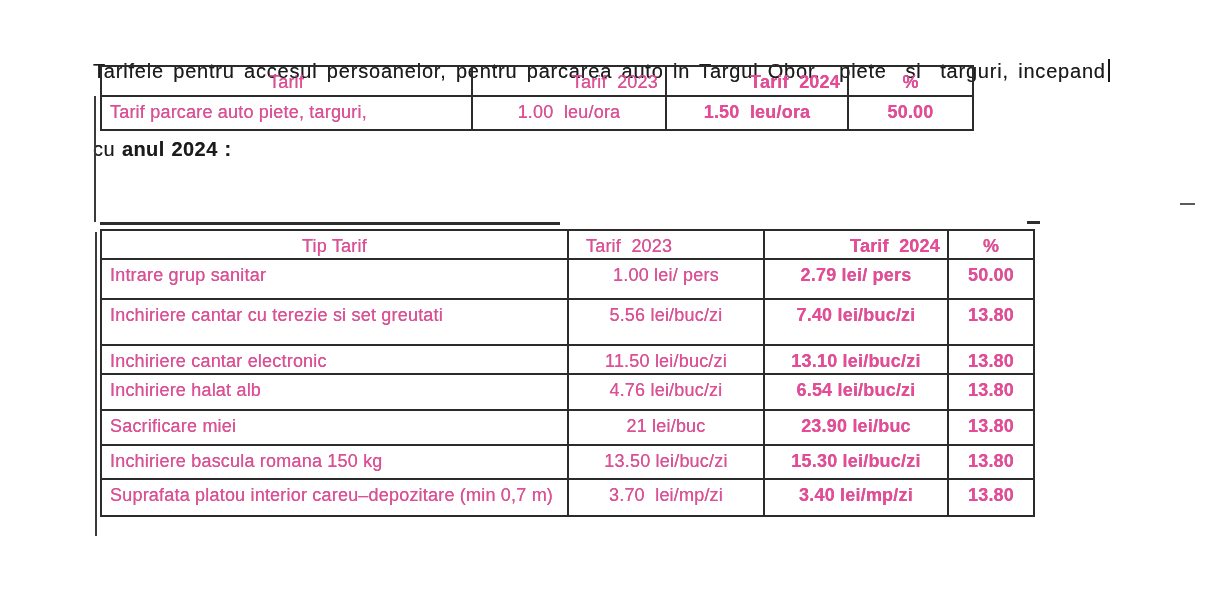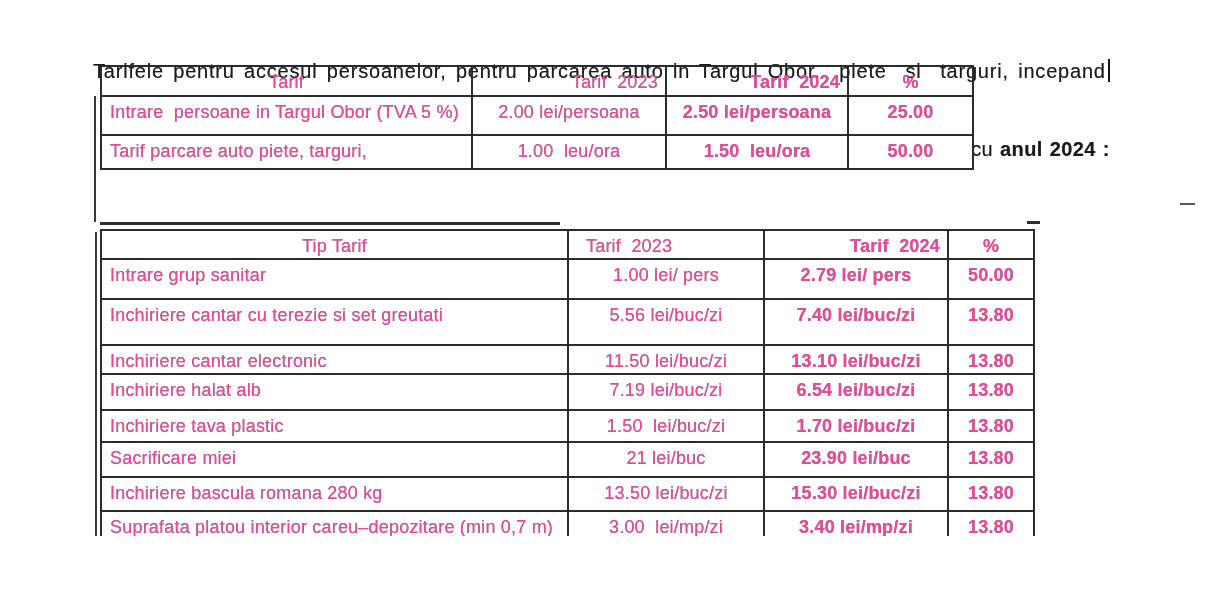--- a/index.html
+++ b/index.html
@@ -3,21 +3,21 @@
 <meta charset="utf-8">
 <style>
   html,body { margin:0; padding:0; background:#ffffff; }
   .page {
     position:relative; width:1215px; height:536px; background:#ffffff;
     font-family:Liberation Sans, sans-serif; color:#1b1b1b; overflow:hidden;
     text-shadow:0 0 .4px rgba(20,20,20,.55);
   }
   
   .title { position:absolute; left:93px; top:6px; white-space:pre; font-size:20px; line-height:26px; letter-spacing:.8px; word-spacing:3px; }
-  .title .line2 { letter-spacing:.4px; word-spacing:1px;text-align:right; }
+  .title .line2 { letter-spacing:.4px; word-spacing:1px; }
   .fw700 { font-weight:700; }
   .cursor { display:inline-block; width:2px; height:23px; background:#161616; vertical-align:-4px; margin-left:2px; }
 
   
   table.t { position:absolute; border-collapse:collapse; table-layout:fixed; font-size:18px; letter-spacing:.2px; color:#ec4899; }
   table.t th, table.t td {
     border:2px solid #2b2b2b; vertical-align:top; padding:3px 4px 0 4px;
     white-space:pre-wrap; overflow:hidden; font-weight:400; line-height:24px;
   }
   .t1 { left:100px; top:65px; width:872px; }
@@ -56,26 +56,20 @@
       </colgroup>
     <thead>
       <tr style="height:30px">
         <th class="ac">Tarif</th>
         <th class="ar">Tarif  2023</th>
         <th class="ar b">Tarif  2024</th>
         <th class="ac b">%</th>
       </tr>
     </thead>
     <tbody>
-      <tr style="height:39px">
-        <td class="al">Intrare  persoane in Targul Obor (TVA 5 %)</td>
-        <td class="ac">2.00 lei/persoana</td>
-        <td class="ac b">2.50 lei/persoana</td>
-        <td class="ac b">25.00</td>
-      </tr>
       <tr style="height:34px">
         <td class="al">Tarif parcare auto piete, targuri,</td>
         <td class="ac">1.00  leu/ora</td>
         <td class="ac b">1.50  leu/ora</td>
         <td class="ac b">50.00</td>
       </tr>
     </tbody>
   </table>
 
   <table class="t t2">
@@ -107,45 +101,39 @@
         <td class="ac b">13.80</td>
       </tr>
       <tr style="height:29px">
         <td class="al">Inchiriere cantar electronic</td>
         <td class="ac">11.50 lei/buc/zi</td>
         <td class="ac b">13.10 lei/buc/zi</td>
         <td class="ac b">13.80</td>
       </tr>
       <tr style="height:36px">
         <td class="al">Inchiriere halat alb</td>
-        <td class="ac">7.19 lei/buc/zi</td>
+        <td class="ac">4.76 lei/buc/zi</td>
         <td class="ac b">6.54 lei/buc/zi</td>
-        <td class="ac b">13.80</td>
-      </tr>
-      <tr style="height:32px">
-        <td class="al">Inchiriere tava plastic</td>
-        <td class="ac">1.50  lei/buc/zi</td>
-        <td class="ac b">1.70 lei/buc/zi</td>
         <td class="ac b">13.80</td>
       </tr>
       <tr style="height:35px">
         <td class="al">Sacrificare miei</td>
         <td class="ac">21 lei/buc</td>
         <td class="ac b">23.90 lei/buc</td>
         <td class="ac b">13.80</td>
       </tr>
       <tr style="height:34px">
-        <td class="al">Inchiriere bascula romana 280 kg</td>
+        <td class="al">Inchiriere bascula romana 150 kg</td>
         <td class="ac">13.50 lei/buc/zi</td>
         <td class="ac b">15.30 lei/buc/zi</td>
         <td class="ac b">13.80</td>
       </tr>
       <tr style="height:37px">
         <td class="al">Suprafata platou interior careu–depozitare (min 0,7 m)</td>
-        <td class="ac">3.00  lei/mp/zi</td>
+        <td class="ac">3.70  lei/mp/zi</td>
         <td class="ac b">3.40 lei/mp/zi</td>
         <td class="ac b">13.80</td>
       </tr>
     </tbody>
   </table>
 
   <div class="artifact a-t1-left"></div>
   <div class="artifact a-t2-left"></div>
   <div class="artifact a-t2-top"></div>
   <div class="artifact a-dash-a"></div>

